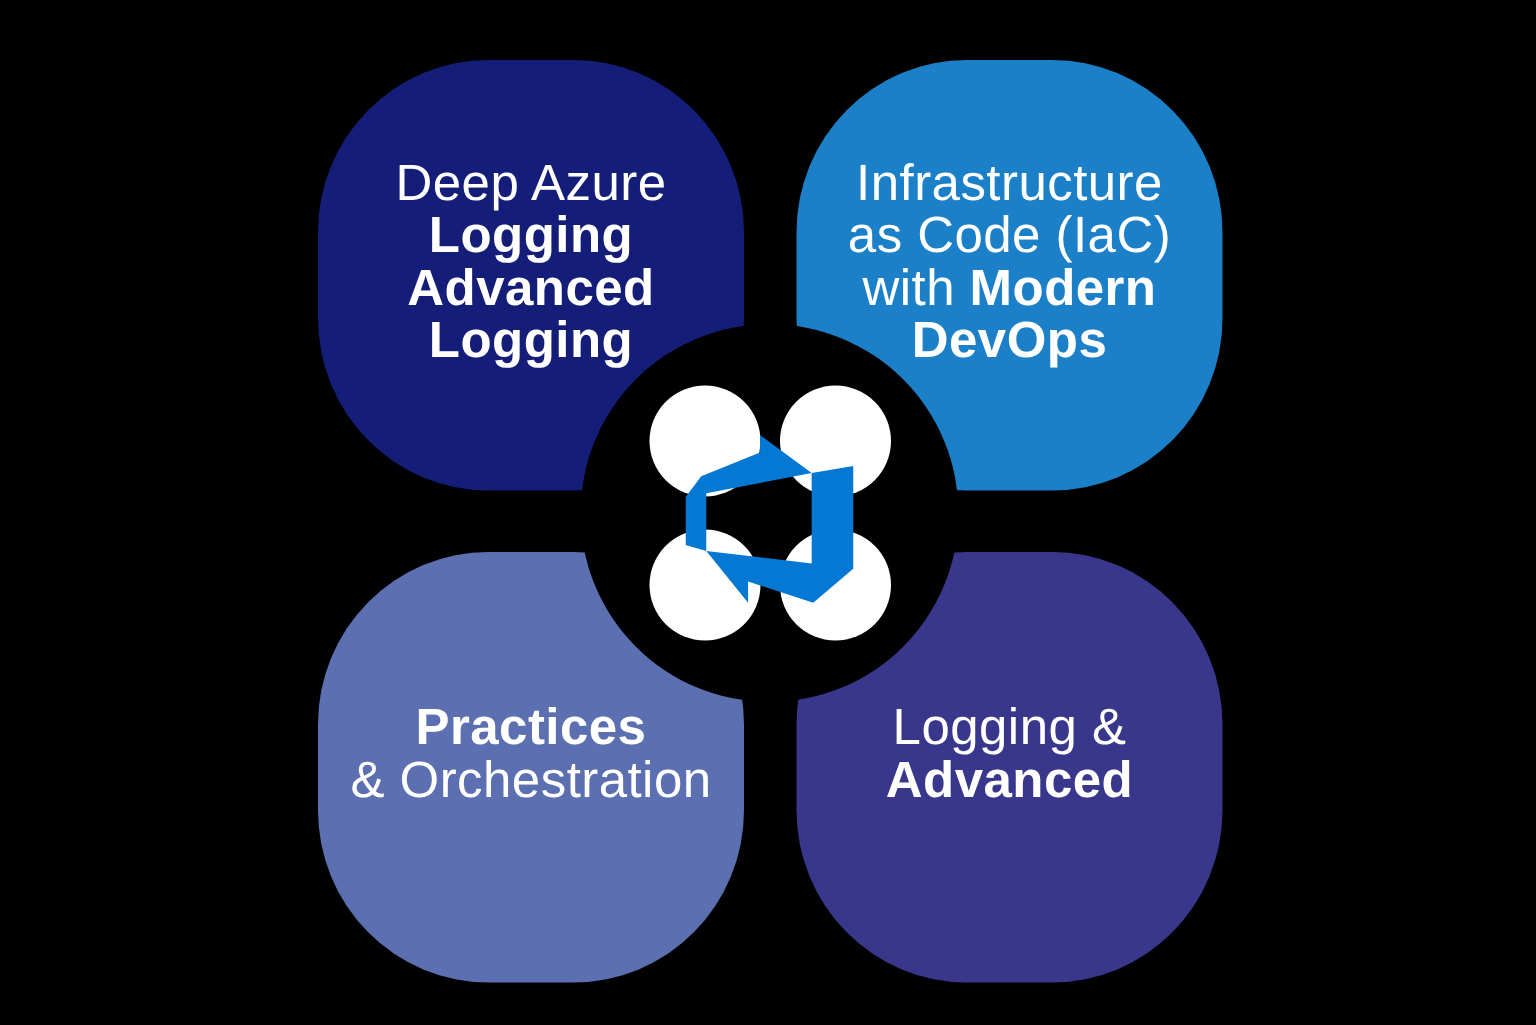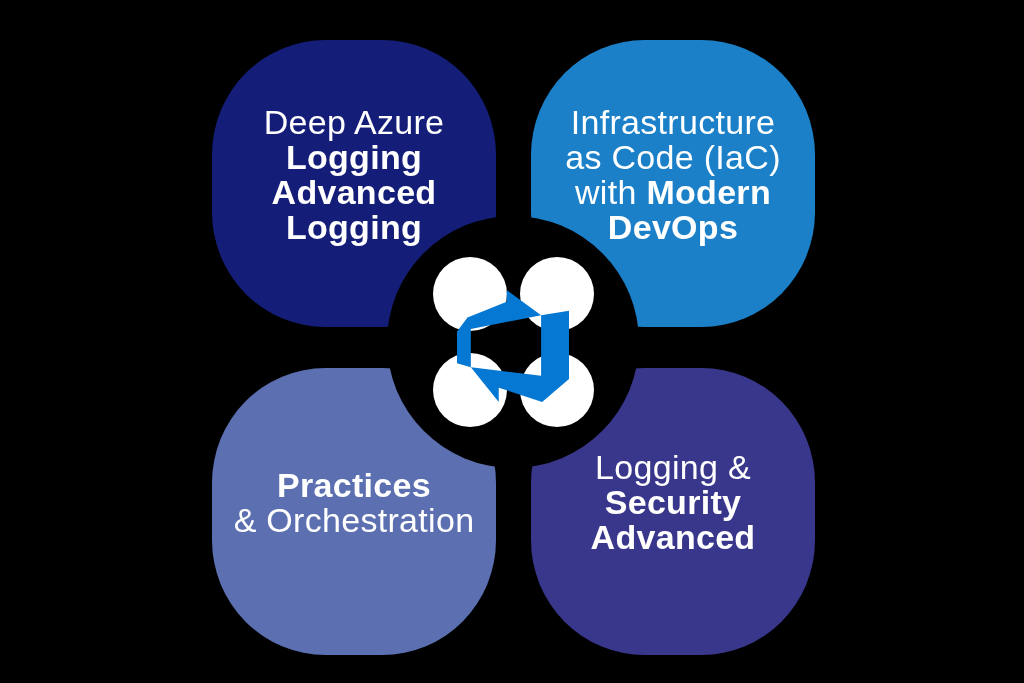--- a/index.html
+++ b/index.html
@@ -95,21 +95,20 @@
   <div class="quad bl" style="background-color: rgb(91, 111, 177);">
     <div class="quad-text">
       <span class="line bold">Practices</span>
       <span class="line">&amp; Orchestration</span>
     </div>
   </div>
 
   <div class="quad br" style="background-color: rgb(57, 55, 139);">
     <div class="quad-text">
       <span class="line">Logging &amp;</span>
-      <span class="line bold">Security</span>
       <span class="line bold">Advanced</span>
     </div>
   </div>
 
   <div class="hub-ring" style="background-color: rgb(0, 0, 0);"></div>
 
   <div class="petal p-tl" style="background-color: rgb(255, 255, 255);"></div>
   <div class="petal p-tr" style="background-color: rgb(255, 255, 255);"></div>
   <div class="petal p-bl" style="background-color: rgb(255, 255, 255);"></div>
   <div class="petal p-br" style="background-color: rgb(255, 255, 255);"></div>

